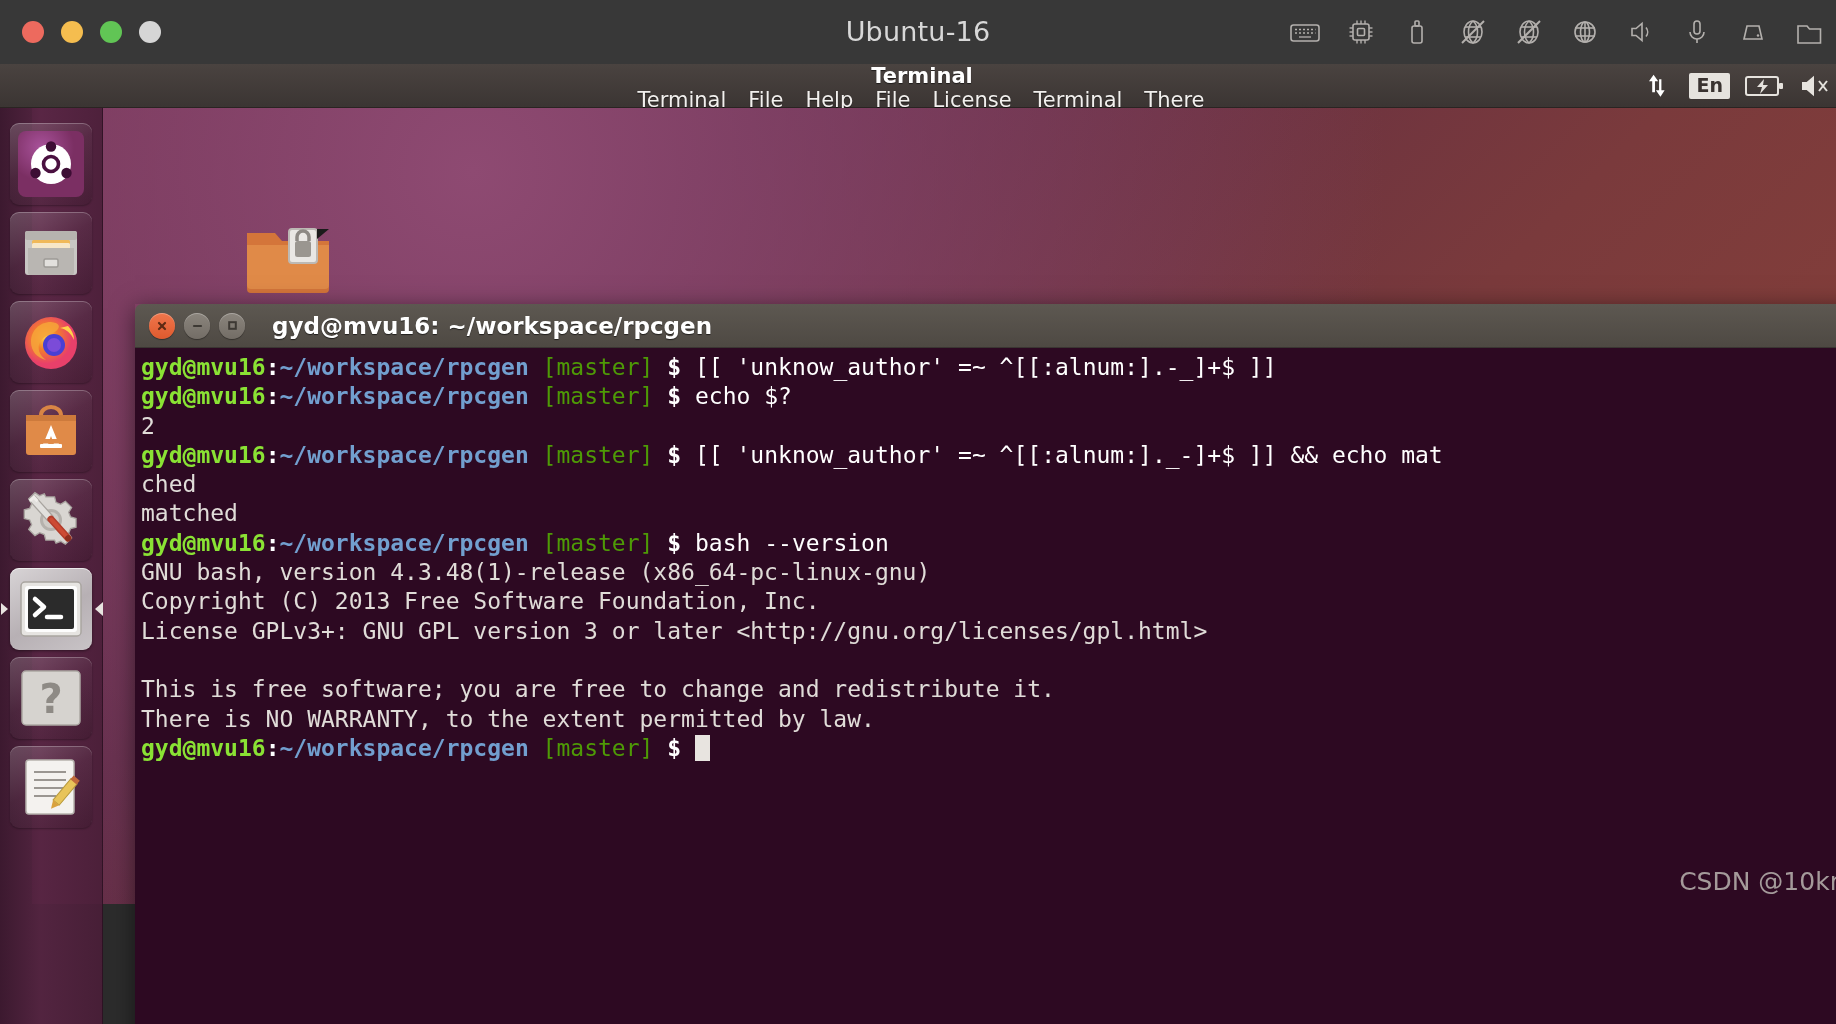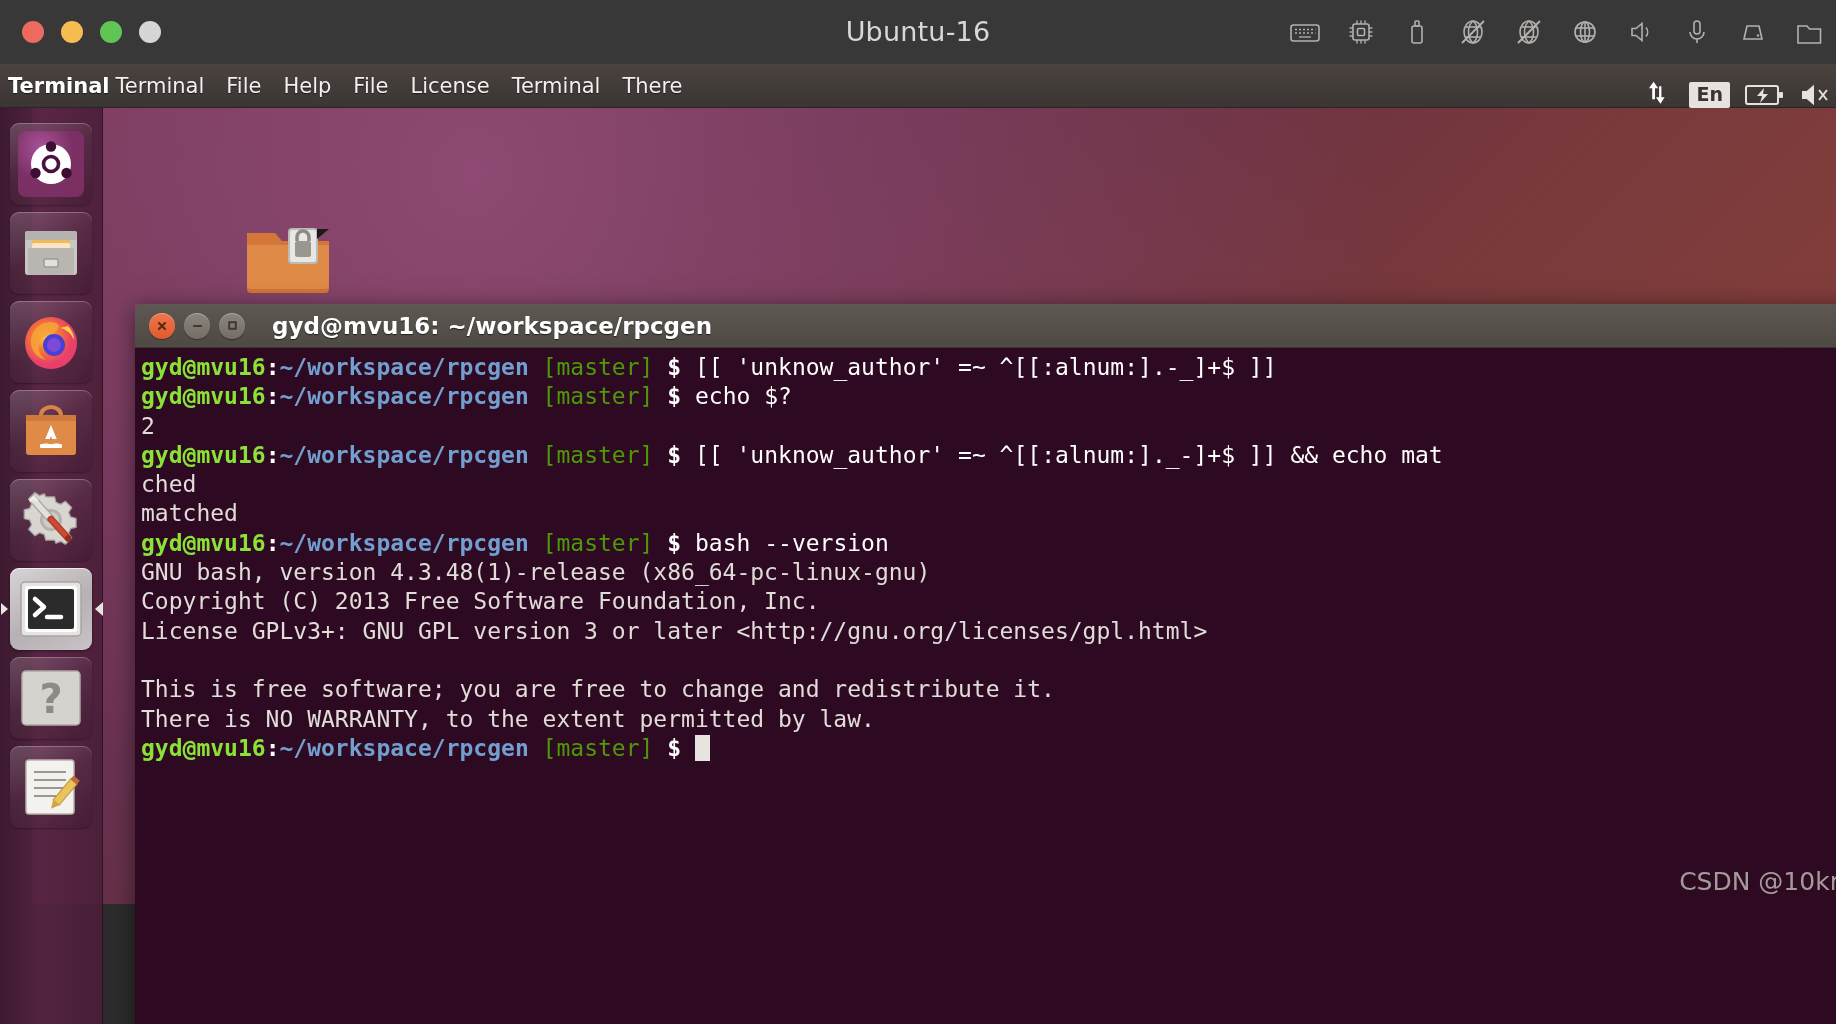--- a/index.html
+++ b/index.html
@@ -36,36 +36,37 @@
   }
   #vm-tray .ticon { width:34px; height:34px; opacity:.82; }
   #vm-tray .ticon svg { display:block; width:34px; height:34px; }
 
   
   #ubuntu-panel {
     position:absolute; left:0; top:64px; width:1836px; height:44px;
     background:linear-gradient(to bottom,#4a4340 0%,#3b3533 100%);
     display:flex; align-items:center;
     border-bottom:1px solid #2a2422;
+    flex-direction:column;
   }
   #panel-appname {
     color:#ffffff; font-weight:bold; font-size:21px;
     margin-left:8px; text-shadow:0 1px 1px rgba(0,0,0,.55);
     white-space:nowrap;
   }
   #panel-menus {
     display:flex; align-items:center; gap:22px; margin-left:6px;
   }
   #panel-menus .mi {
     color:#f2f0ee; font-size:21px; white-space:nowrap;
     text-shadow:0 1px 1px rgba(0,0,0,.55);
   }
   #panel-indicators {
     position:absolute; right:4px; top:0; height:44px;
-    display:flex; align-items:flex-end; gap:14px;
+    display:flex; align-items:center; gap:14px;
   }
   #panel-indicators .pind { display:flex; align-items:center; }
   .kbd-badge {
     background:#e6e3de; color:#3a3330; font-size:19px; font-weight:bold;
     padding:1px 7px; border-radius:2px; line-height:1.25;
   }
 
   
   #desktop {
     position:absolute; left:0; top:108px; width:1836px; height:796px;

